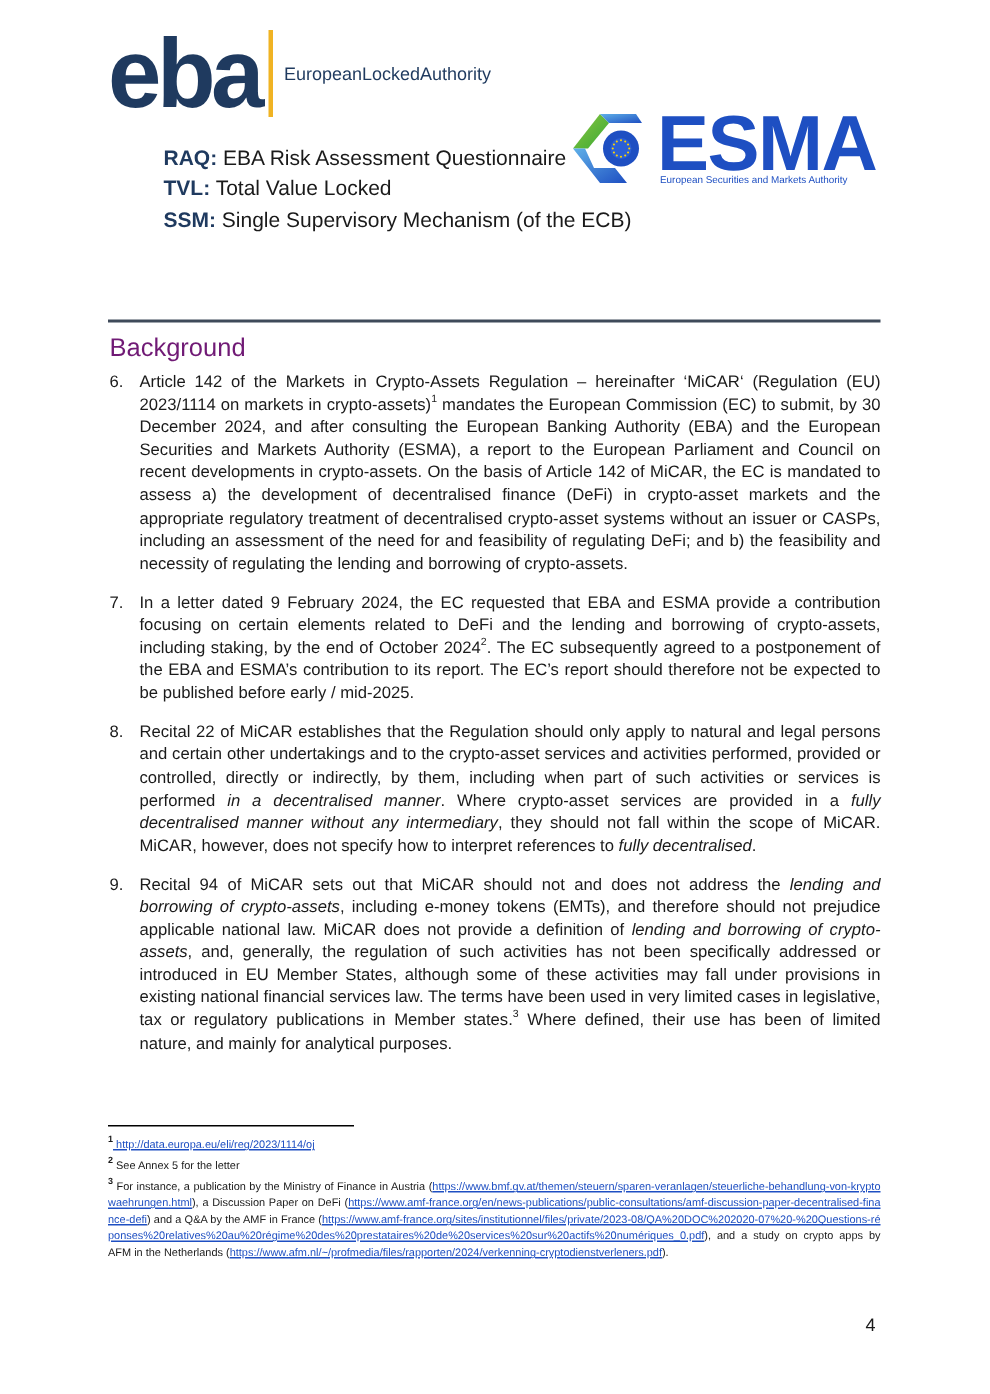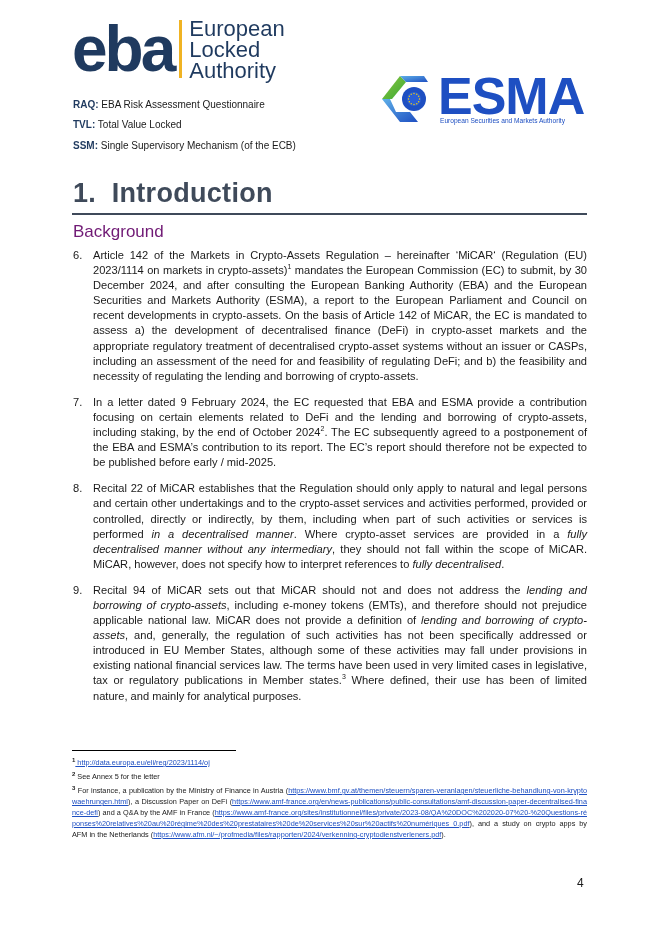--- a/index.html
+++ b/index.html
@@ -5,30 +5,30 @@
   * { margin: 0; padding: 0; box-sizing: border-box; }
   html, body { width: 660px; height: 929px; background: #ffffff; overflow: hidden; }
   body { font-family: "Liberation Sans", sans-serif; color: #1a1a1a; position: relative; }
 
   .page { position: absolute; left: 0; top: 0; width: 546px; height: 929px; }
 
   
   .eba-logo { position: absolute; left: 72px; top: 14px; height: 70px; display: flex; align-items: center; }
   .eba-mark { font-family: "Liberation Sans", sans-serif; font-weight: bold; font-size: 64px; color: #1f3a5f; letter-spacing: -3px; line-height: 1; transform: scaleY(1.02); }
   .eba-bar { width: 3px; height: 58px; background: #f0b323; margin: 0 7px 0 6px; }
-  .eba-words { display: flex; flex-direction: column; font-size: 22px; line-height: 21px; color: #1f3a5f; }
+  .eba-words { display: flex; flex-direction: row; font-size: 12px; line-height: 21px; color: #1f3a5f; }
 
   .esma-logo { position: absolute; left: 378px; top: 28px; width: 220px; height: 56px; margin-top: 44px; }
   .esma-icon { position: absolute; left: 0; top: 0; width: 54px; height: 54px; }
   .esma-word { position: absolute; left: 60px; top: -4px; font-size: 52px; font-weight: bold; color: #1e4fc2; letter-spacing: -1px; line-height: 56px; }
   .esma-sub { position: absolute; left: 62px; top: 45px; font-size: 6.6px; color: #1e4fc2; white-space: nowrap; }
 
   
   .abbr-list { position: absolute; left: 73px; top: 95px; }
-  .abbr-item { font-size: 10px; line-height: 20px; height: 20.3px; color: #1a1a1a; }
+  .abbr-item { font-size: 14px; line-height: 20px; height: 20.3px; color: #1a1a1a; margin-left: 36px; }
   .abbr-key { font-weight: bold; color: #1f3a5f; }
 
   
   .h1 { position: absolute; left: 73px; top: 178px; font-size: 27px; font-weight: bold; color: #3f4a5a; letter-spacing: 0.3px; }
   .h1-rule { position: absolute; left: 72px; top: 213px; width: 515px; height: 2px; background: #3f4a5a; }
   .h2 { position: absolute; left: 73px; top: 222px; font-size: 17px; color: #701a75; }
 
   
   .paras { position: absolute; left: 73px; top: 248px; width: 514px; }
   .para { display: flex; font-size: 11.1px; line-height: 15.1px; color: #1a1a1a; margin-bottom: 11px; }
@@ -105,21 +105,20 @@
     <div class="abbr-item">
       <span class="abbr-key">TVL:</span>
       <span>Total Value Locked</span>
     </div>
     <div class="abbr-item">
       <span class="abbr-key">SSM:</span>
       <span>Single Supervisory Mechanism (of the ECB)</span>
     </div>
   </div>
 
-  <div class="h1" style="white-space:pre;">1.  Introduction</div>
   <div class="h1-rule"></div>
   <div class="h2">Background</div>
 
   <div class="paras" id="paras">
       <div class="para">
         <span class="para-num">6.</span>
         <div class="para-text"><span>Article 142 of the Markets in Crypto-Assets Regulation – hereinafter ‘MiCAR‘ (Regulation (EU) 2023/1114 on markets in crypto-assets)</span><sup>1</sup><span> mandates the European Commission (EC) to submit, by 30 December 2024, and after consulting the European Banking Authority (EBA) and the European Securities and Markets Authority (ESMA), a report to the European Parliament and Council  on recent developments in crypto-assets. On the basis of Article 142 of MiCAR, the EC is mandated to assess a) the development of decentralised finance (DeFi) in crypto-asset markets and the appropriate regulatory treatment of decentralised crypto-asset systems without an issuer or CASPs, including an assessment of the need for and feasibility of regulating DeFi; and b) the feasibility and necessity of regulating the lending and borrowing of crypto-assets.</span></div>
       </div>
       <div class="para">
         <span class="para-num">7.</span>

